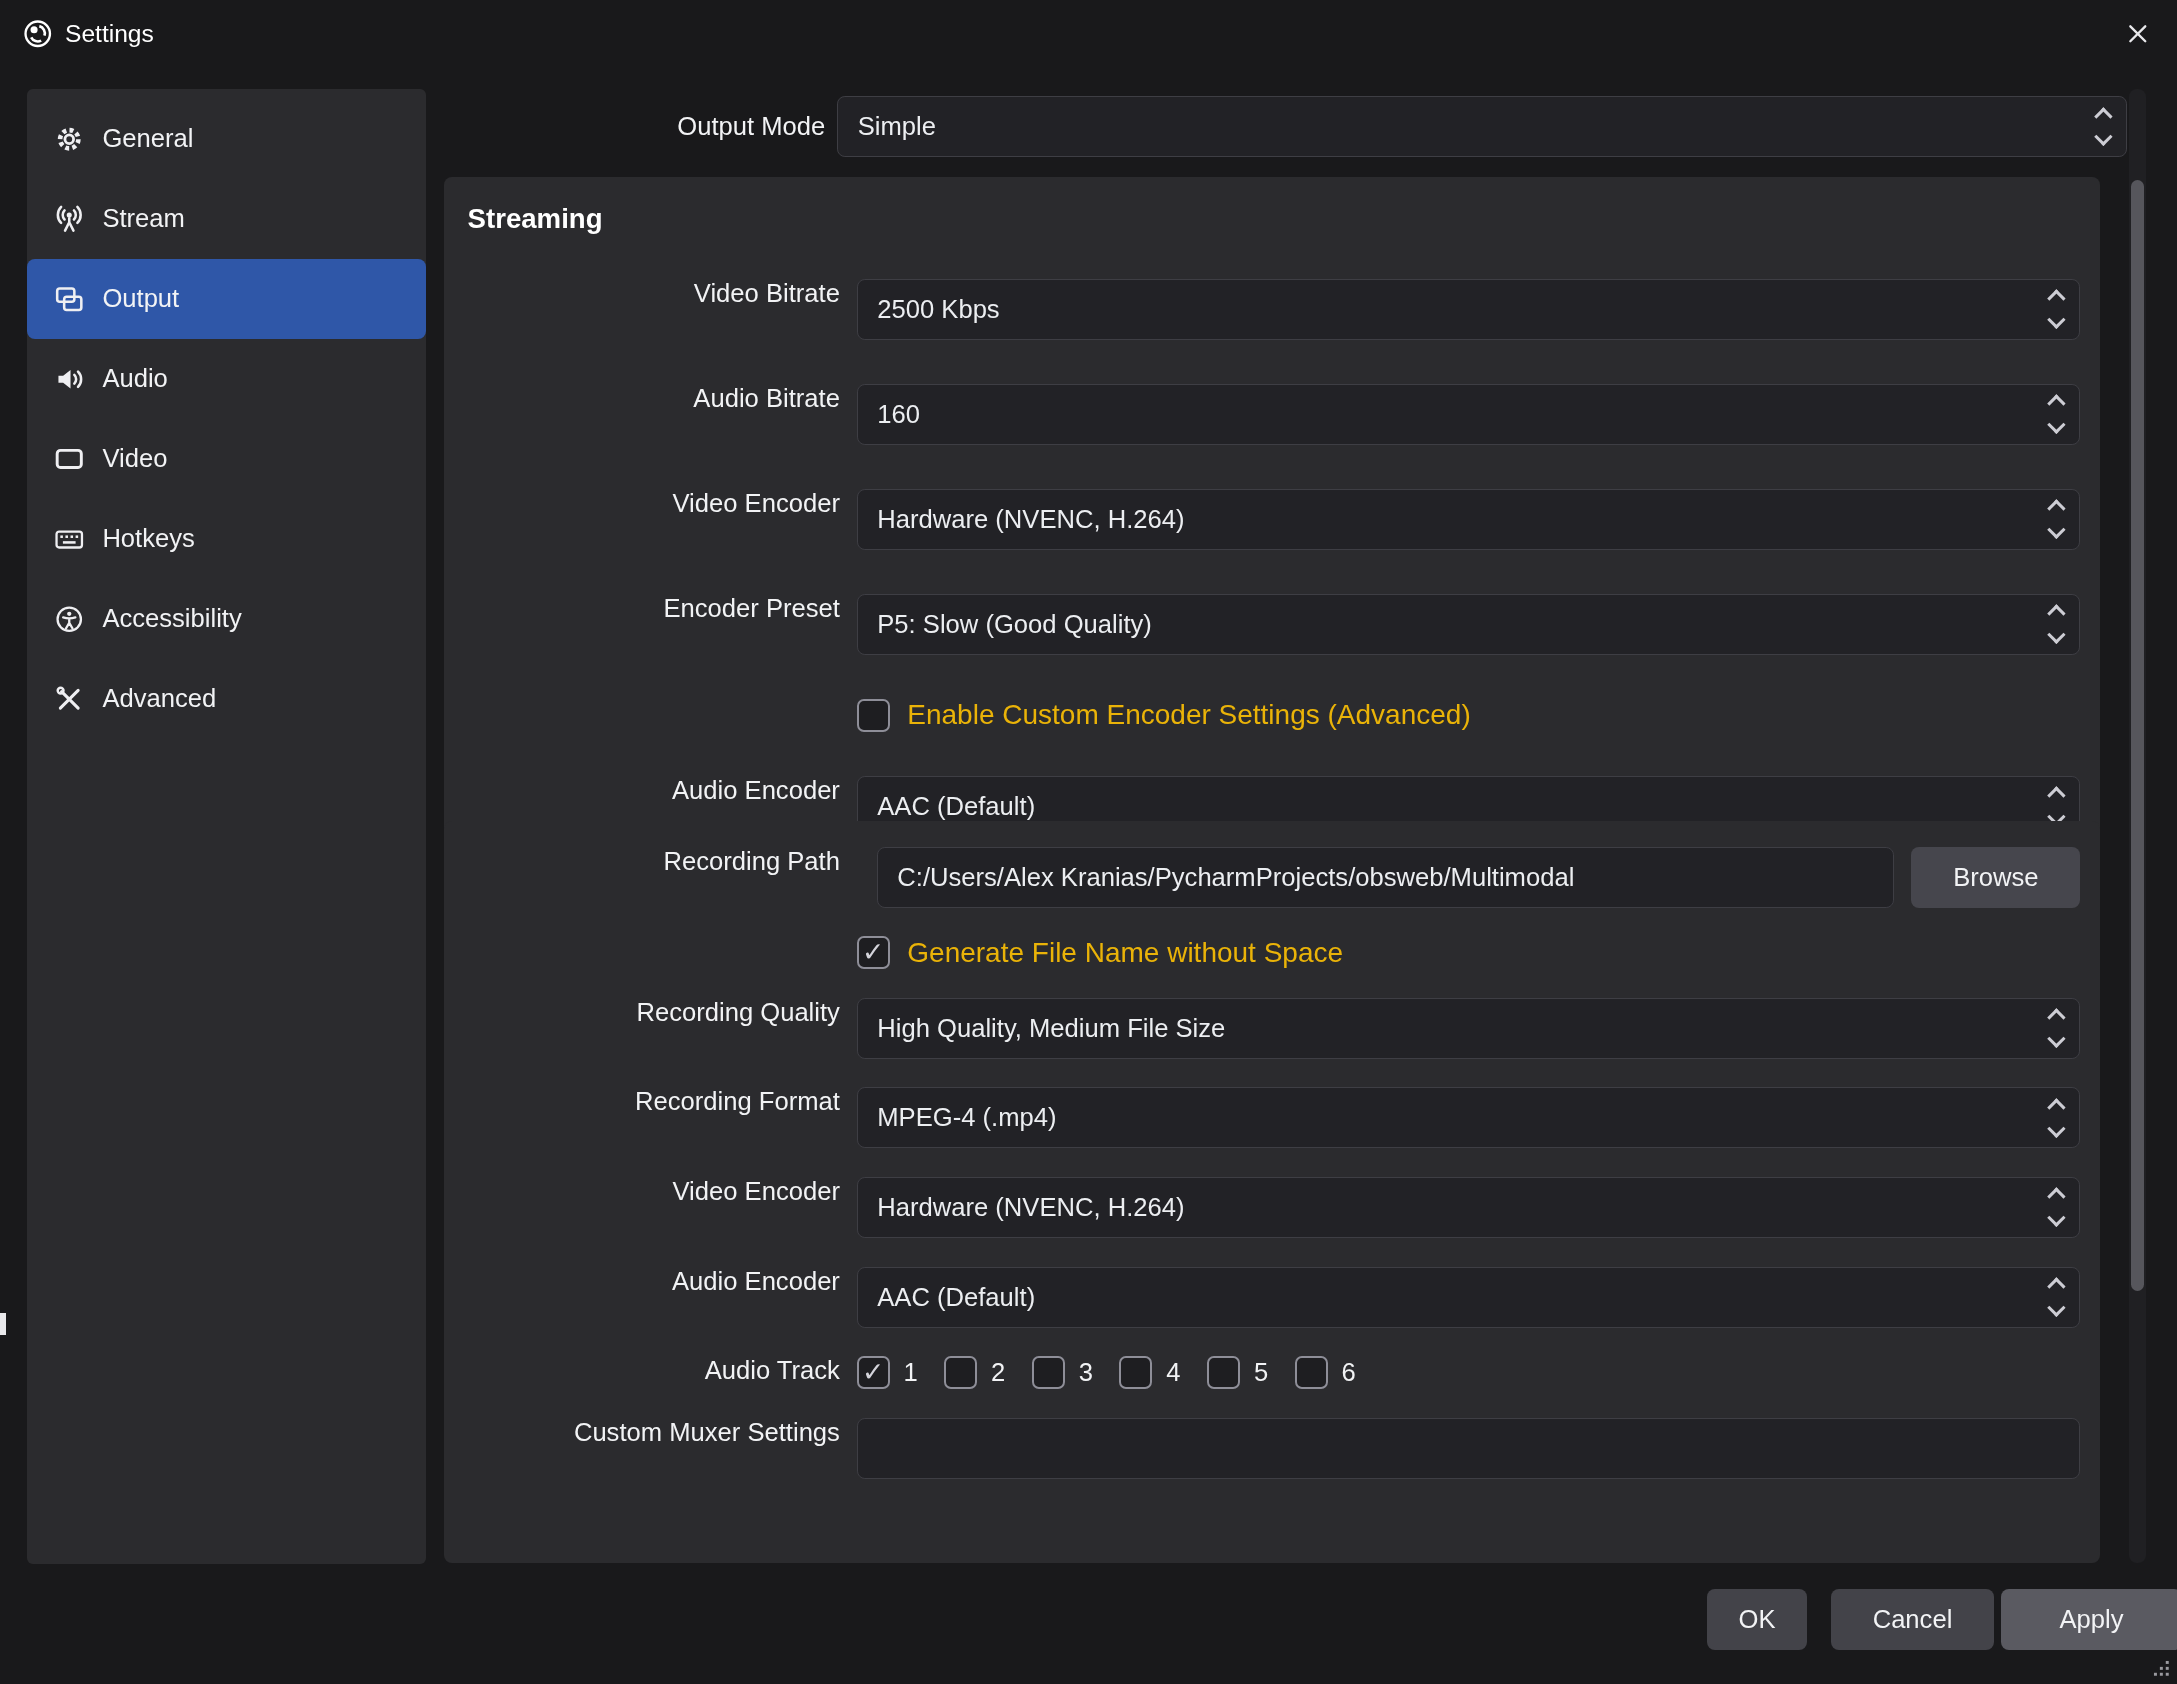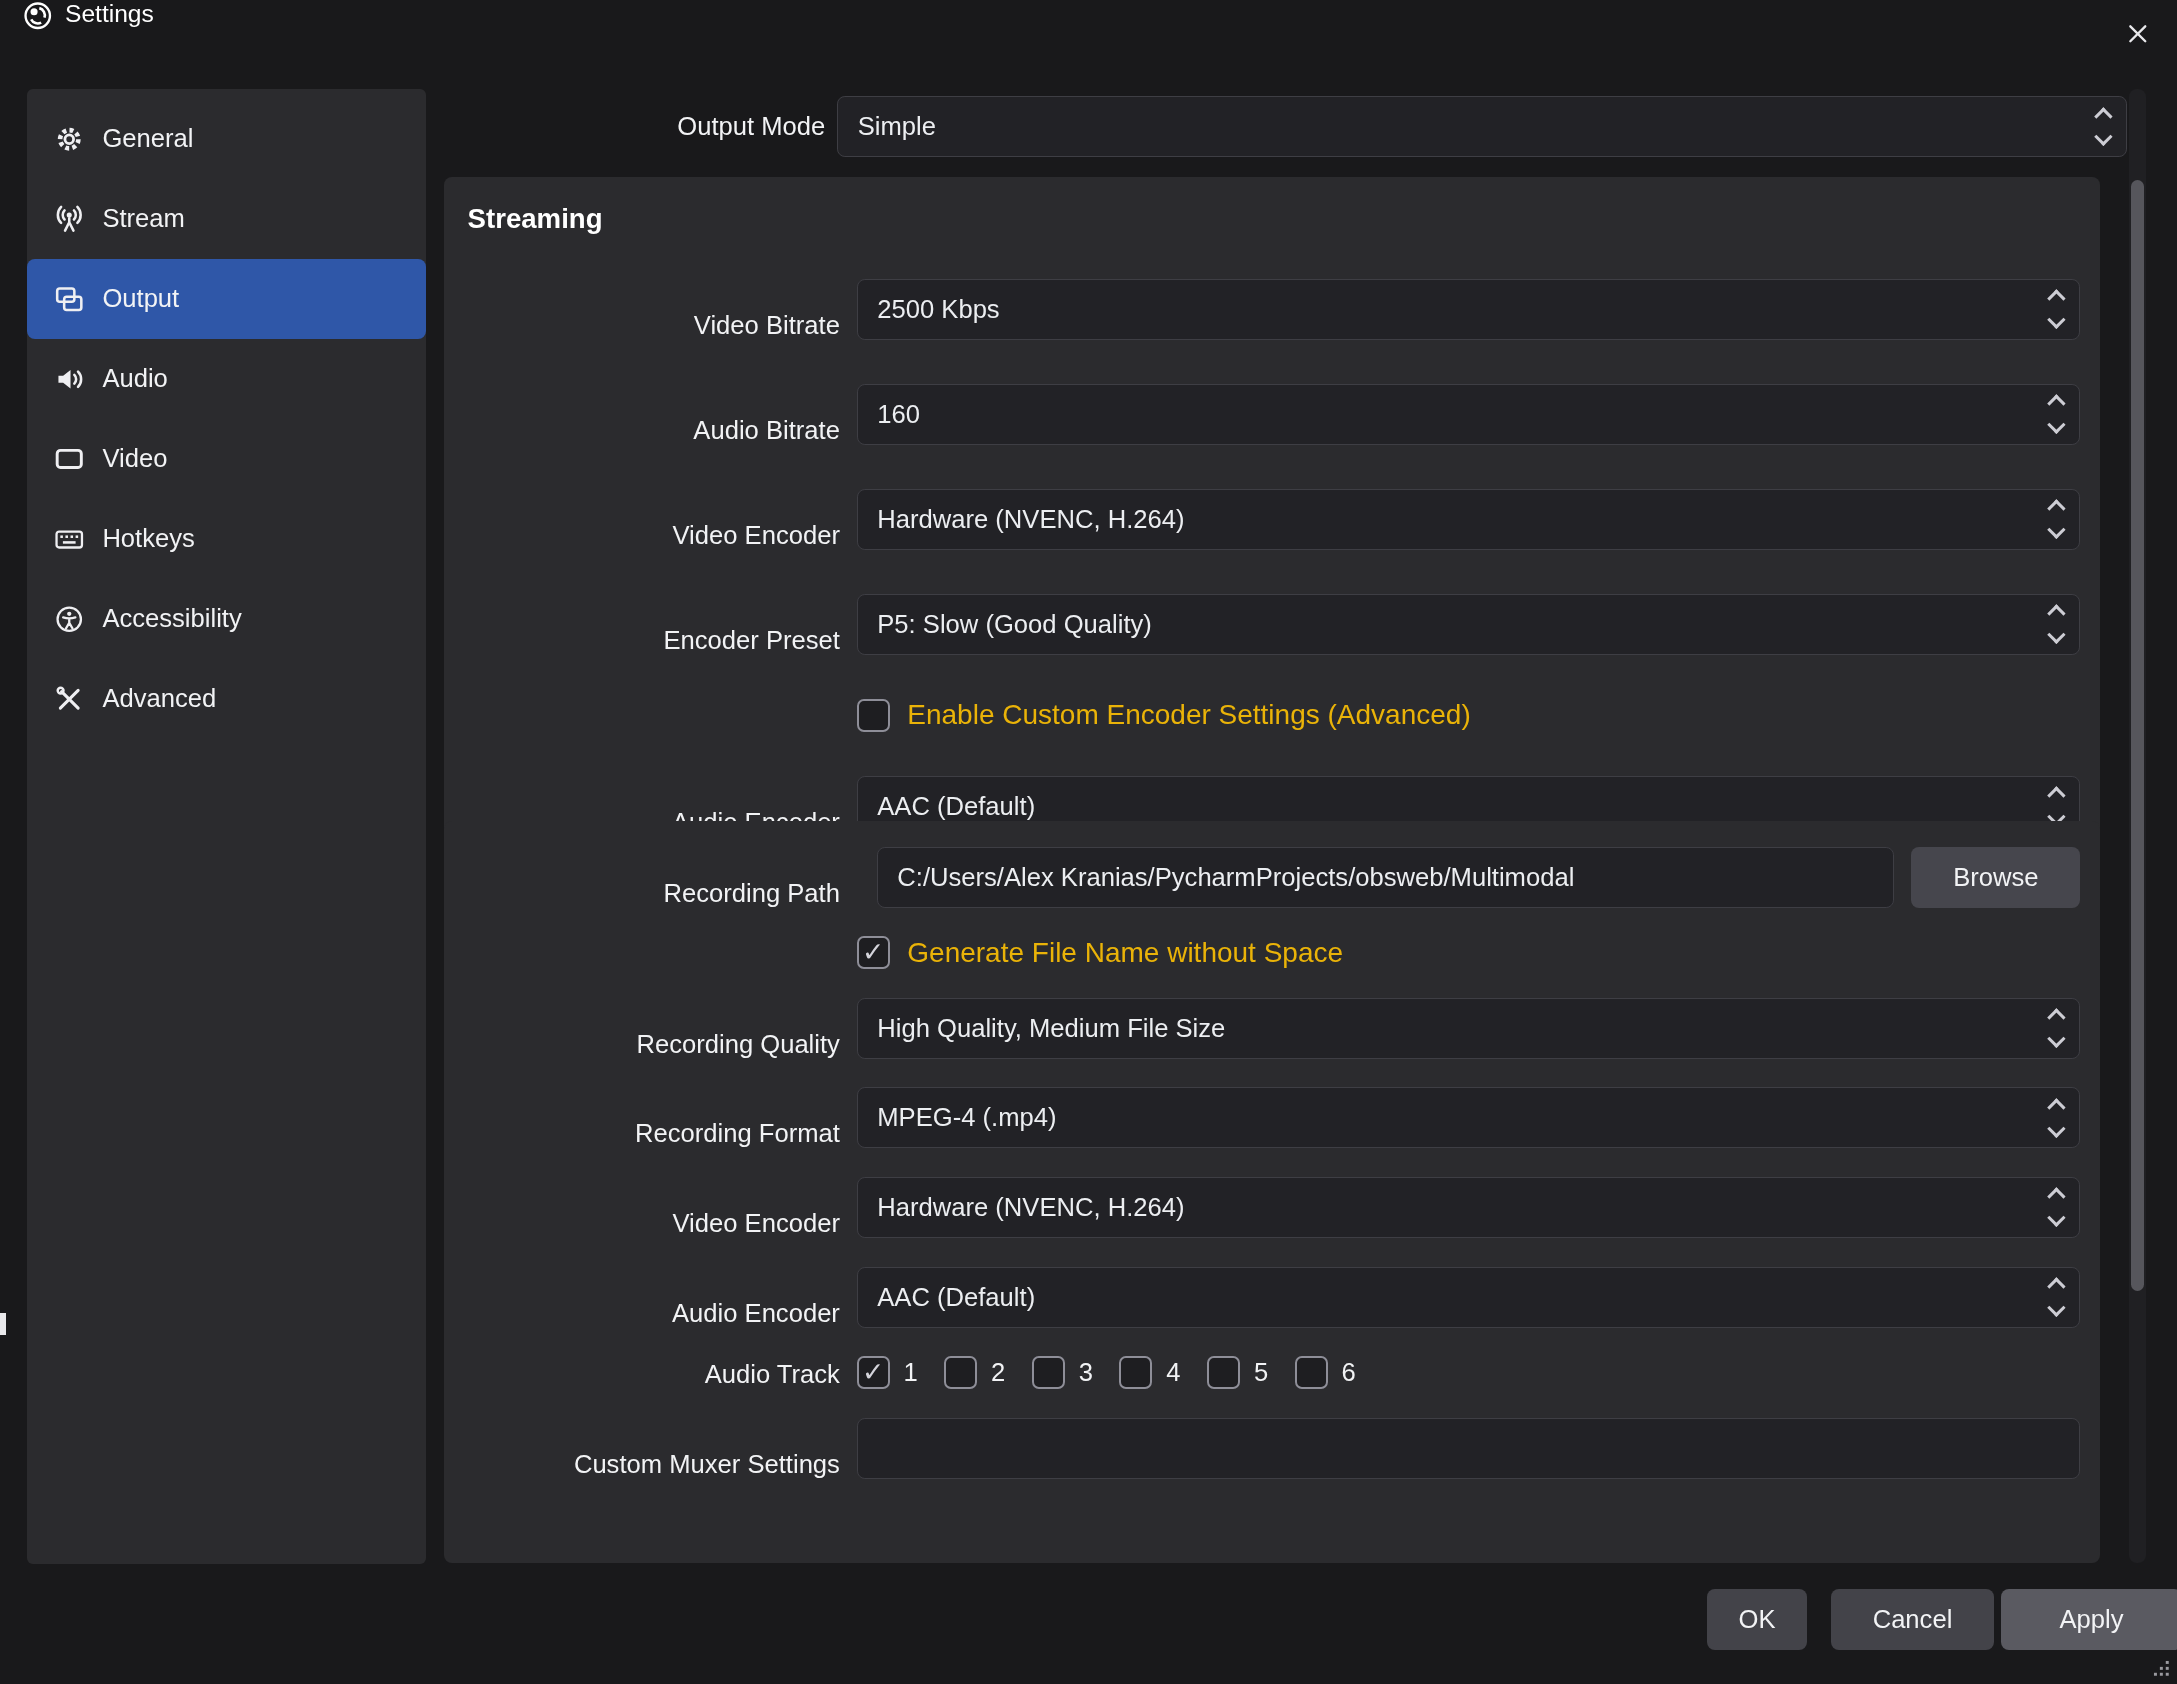--- a/index.html
+++ b/index.html
@@ -5,39 +5,39 @@
   * { box-sizing: border-box; margin: 0; padding: 0; }
   html,body { background:#0e0e0f; }
   body { font-family: "Liberation Sans", "DejaVu Sans", sans-serif; }
   .window {
     position: relative; width: 2177px; height: 1684px;
     background: #19191b; color: #f0f1f3; overflow: hidden;
   }
 
   
   .titlebar { position:absolute; top:0; left:0; right:0; height:67px;
-    display:flex; align-items:flex-start; padding:0 21.7px; background:#19191b; }
+    display:flex; align-items:center; padding:0 21.7px; background:#19191b; }
   .titlebar .logo { width:31.5px; height:31.5px; color:#ffffff; margin-right:11.8px; }
   .titlebar .title { font-size:24.6px; font-weight:400; color:#ffffff; }
   .close-btn { position:absolute; right:17.7px; top:13.8px; width:43px; height:39px;
     display:flex; align-items:center; justify-content:center; color:#e9e9ec;
     background:transparent; border:none; cursor:pointer; }
   .close-btn svg { width:25.6px; height:25.6px; }
 
   
   .sidebar { position:absolute; left:26.6px; top:89px; width:399px; height:1475px;
     background:#2b2b2e; border-radius:5.9px; padding-top:9.9px; }
   .side-item { height:80px; display:flex; align-items:center; gap:17.7px;
     padding-left:27.6px; font-size:25.6px; color:#f2f3f5; border-radius:7.9px; cursor:pointer; }
   .side-item.selected { background: var(--accent, #2f57a8); }
   .side-icon { width:30.5px; height:30.5px; flex:0 0 30.5px; color:#efeff2; }
   .side-icon svg { width:100%; height:100%; display:block; }
 
   
-  .row { display:flex; align-items:flex-end; height:61px; padding-right:19.7px; }
+  .row { display:flex; align-items:flex-start; height:61px; padding-right:19.7px; }
   .row.checkrow { height:33px; }
   .flabel { flex:0 0 389px; padding-right:16.7px; text-align:right; font-size:25.6px; color:#f2f3f5; white-space:nowrap; }
   .field { flex:1; display:flex; align-items:center; min-width:0;border-radius:28px; }
   .control { position:relative; height:61px; width:100%;
     background:#222226; border:1px solid #3e3e44; border-radius:7.9px;
     display:flex; align-items:center; padding:0 63px 0 19.7px;
     font-size:25.6px; color:#eceef1; cursor:pointer; white-space:nowrap; }
   .text-input { height:61px; width:100%; background:#222226; border:1px solid #3e3e44;
     border-radius:7.9px; padding:0 19.7px; font-size:25.6px; color:#eceef1;
     font-family:"Liberation Sans","DejaVu Sans",sans-serif; outline:none; }

